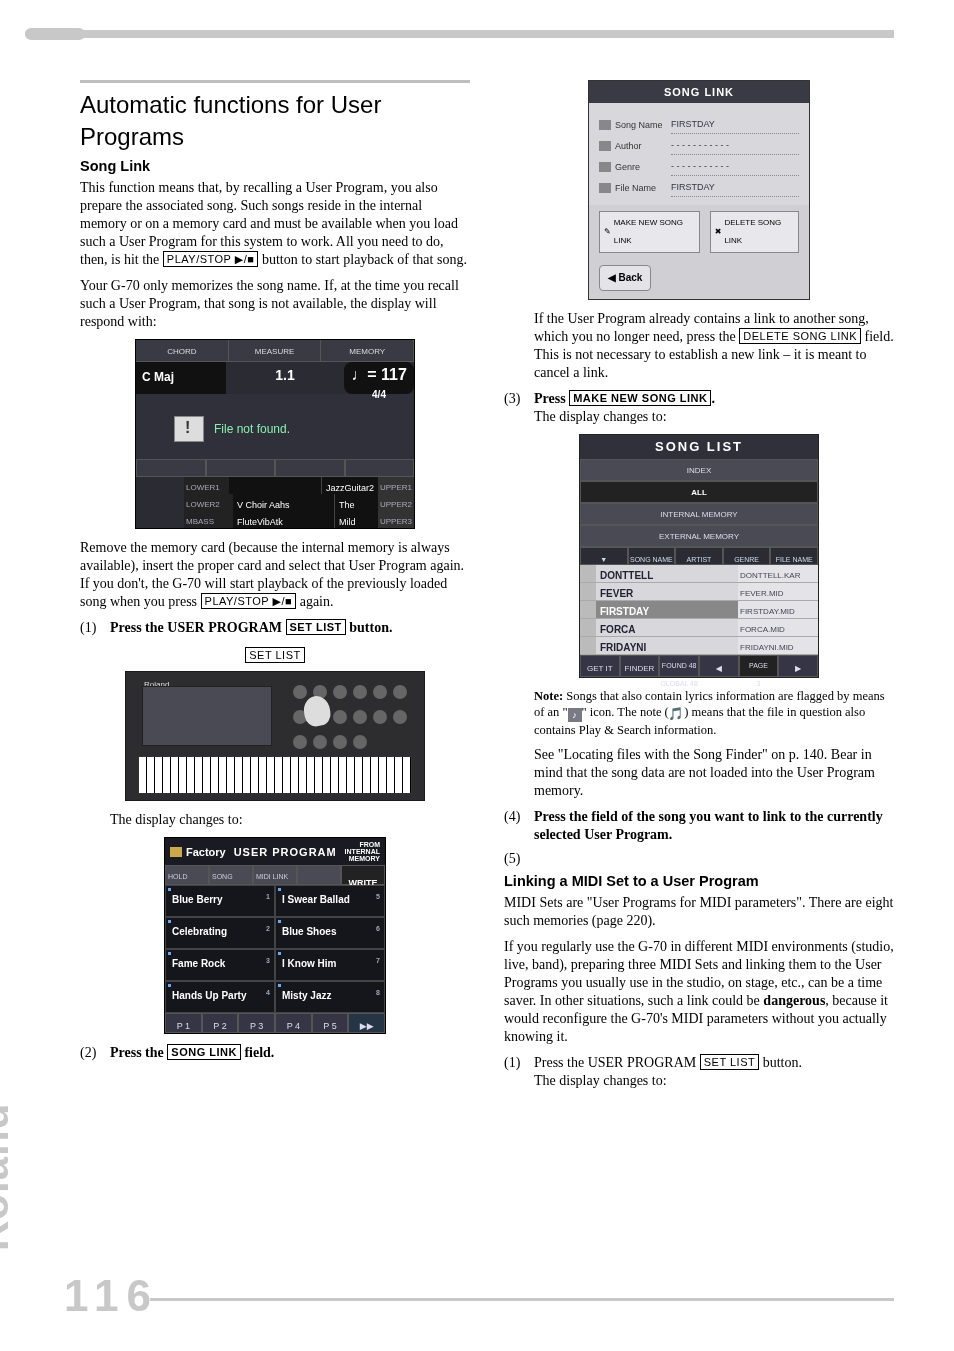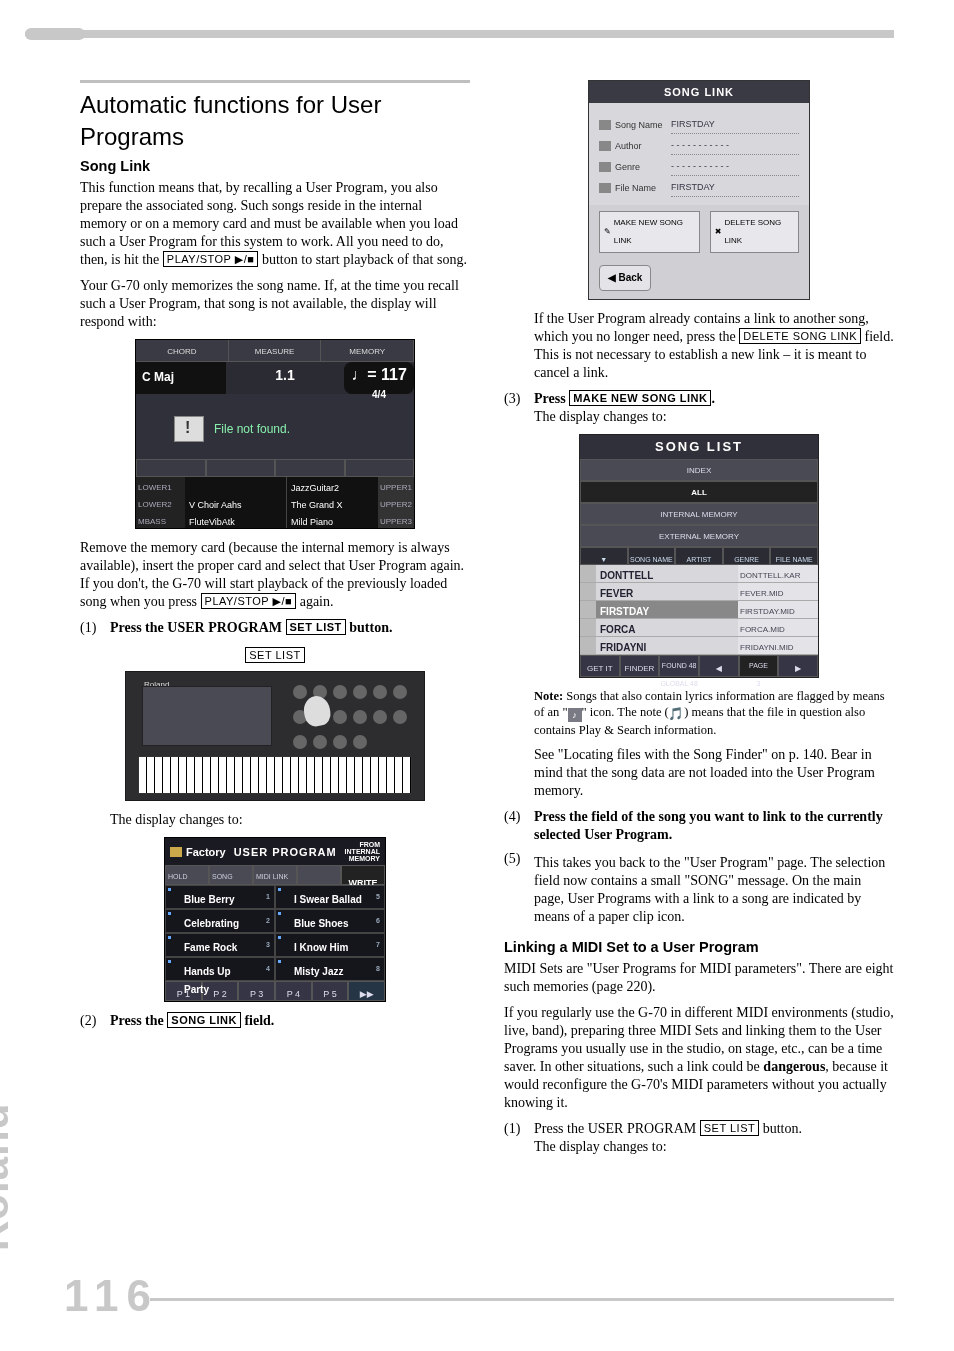--- a/index.html
+++ b/index.html
@@ -112,21 +112,21 @@
   .screen1 .row2 .r { width:70px; background:#111; color:#fff; font-size:16px; font-weight:700; padding:4px 4px; text-align:center;border-radius:8px;}
   .screen1 .mid { height:70px; background:#30303a; display:flex; align-items:center; }
   .screen1 .mid .icon { width:30px;height:26px;background:#ddd;margin:0 10px 0 38px;border:1px solid #888;position:relative;}
   .screen1 .mid .icon::after{content:"!";position:absolute;left:10px;top:2px;font-weight:700;color:#333;font-size:16px;}
   .screen1 .mid .msg { font-size:12px; color:#86efac; }
   .screen1 .bot { position:absolute; bottom:0; left:0; right:0; }
   .screen1 .bot .btns { height:18px; display:flex; }
   .screen1 .bot .btns div{flex:1;border:1px solid #555;background:#3a3a44;}
   .screen1 .bot .parts { }
   .screen1 .bot .parts .prow{display:flex;height:17px;font-size:9px;}
-  .screen1 .bot .parts .prow .lab{width:49px;background:#222;color:#aab;padding:2px 2px;font-size:8px;}
+  .screen1 .bot .parts .prow .lab{width:49px;background:#222;color:#aab;padding:2px 2px;font-size:8px;margin-left:48px;}
   .screen1 .bot .parts .prow .v1{width:102px;background:#111;color:#fff;padding:2px 4px;border-right:1px solid #444;}
   .screen1 .bot .parts .prow .v2{flex:1;background:#111;color:#fff;padding:2px 4px;}
   .screen1 .bot .parts .prow .r{width:36px;background:#333;color:#aab;padding:2px 2px;font-size:8px;}
   
   .hw {
     width: 300px; height: 130px;
     background: #2d2d30;
     margin: 6px auto 4px;
     position: relative;
     border:1px solid #1a1a1a;
@@ -148,21 +148,21 @@
   }
   .uplist .titlebar{display:flex;align-items:center;background:#1a1a22;color:#fff;font-size:11px;font-weight:700;padding:3px 5px;}
   .uplist .titlebar .fold{width:12px;height:10px;background:#c9a94a;margin-right:4px;}
   .uplist .titlebar .t{flex:0 0 auto;}
   .uplist .titlebar .mid{flex:1;text-align:center;letter-spacing:1px;}
   .uplist .titlebar .mem{font-size:7px;line-height:7px;text-align:right;}
   .uplist .toolbar{display:flex;background:#3a3a44;}
   .uplist .toolbar div{flex:1;height:20px;border:1px solid #555;background:#4a4a54;color:#ccd;font-size:7px;padding:2px;}
   .uplist .toolbar .wr{background:#222;color:#fff;text-align:center;padding-top:8px;font-size:9px; font-weight:700;}
   .uplist .grid{display:flex;flex-wrap:wrap;}
-  .uplist .cell{width:50%;height:24px;background:#15151c;border:1px solid #444;color:#fff;font-size:10px;font-weight:700;padding:5px 18px;position:relative;}
+  .uplist .cell{width:50%;height:32px;background:#15151c;border:1px solid #444;color:#fff;font-size:10px;font-weight:700;padding:5px 6px;position:relative;}
   .uplist .cell .n{position:absolute;top:2px;right:4px;font-size:7px;color:#9ab;}
   .uplist .cell::before{content:"";position:absolute;left:2px;top:2px;width:3px;height:3px;background:#6af;}
   .uplist .pager{display:flex;background:#2a2a34;}
   .uplist .pager div{flex:1;height:20px;border:1px solid #555;background:#353545;color:#dde;font-size:9px;text-align:center;padding-top:3px;}
   .uplist .pager .arrow{background:#253545;}
   
   .songlink {
     width: 222px; margin:8px auto 10px;
     border:1px solid #333;
     font-family: Arial, sans-serif;
@@ -468,21 +468,20 @@
   <p class="txt-indented">See "Locating files with the Song Finder" on p. 140. Bear in mind that the song data are not loaded into the User Program memory.</p>
 
   <div class="step">
     <div class="num">(4)</div>
     <div class="txt"><span class="lead">Press the field of the song you want to link to the currently selected User Program.</span></div>
   </div>
 
   <div class="step">
     <div class="num">(5)</div>
     <div class="txt">
-      <p style="font-weight:400;margin-top:4px;">This takes you back to the "User Program" page. The selection field now contains a small "SONG" message. On the main page, User Programs with a link to a song are indicated by means of a paper clip icon.</p>
     </div>
   </div>
 
   <h3 class="sub-heading">Linking a MIDI Set to a User Program</h3>
   <p>MIDI Sets are "User Programs for MIDI parameters". There are eight such memories (page 220).</p>
   <p>
     <span>If you regularly use the G-70 in different MIDI environments (studio, live, band), preparing three MIDI Sets and linking them to the User Programs you usually use in the studio, on stage, etc., can be a time saver. In other situations, such a link could be </span><b>dangerous</b><span>, because it would reconfigure the G-70's MIDI parameters without you actually knowing it.</span>
   </p>
 
   <div class="step">

